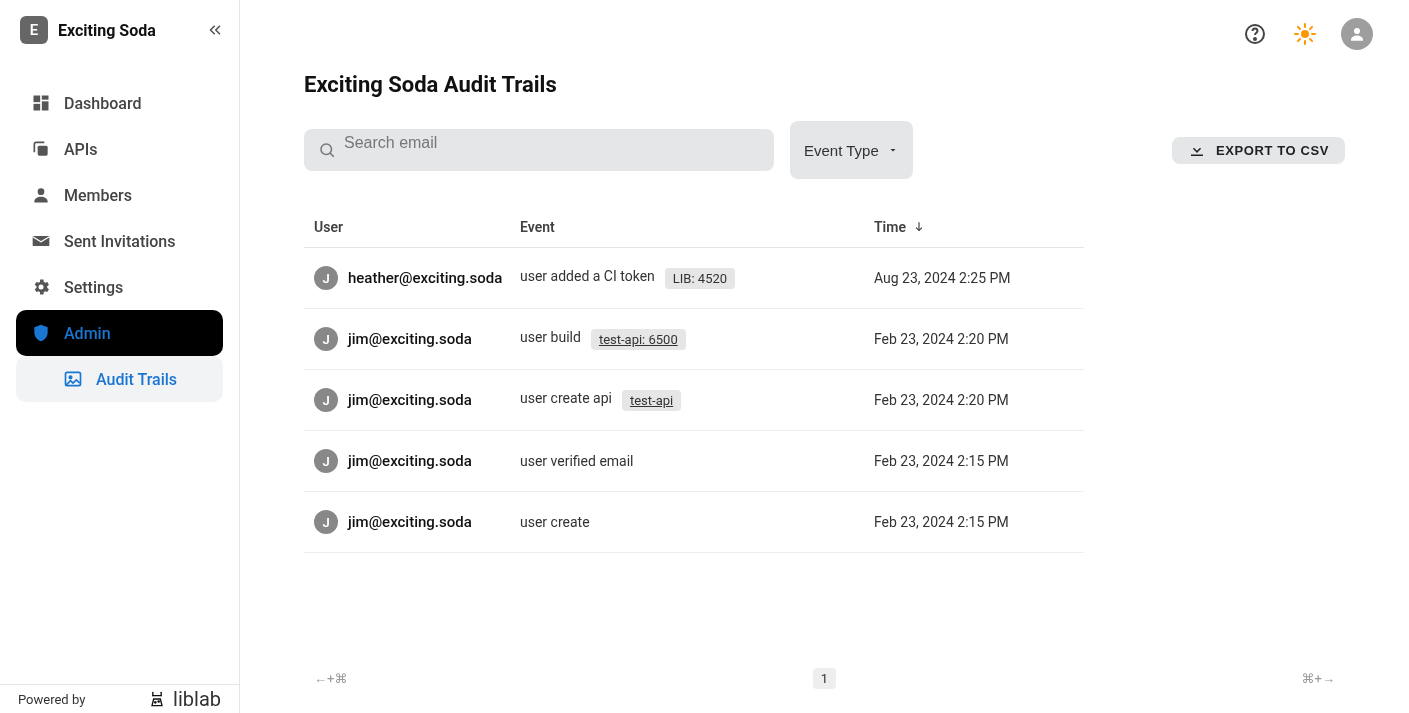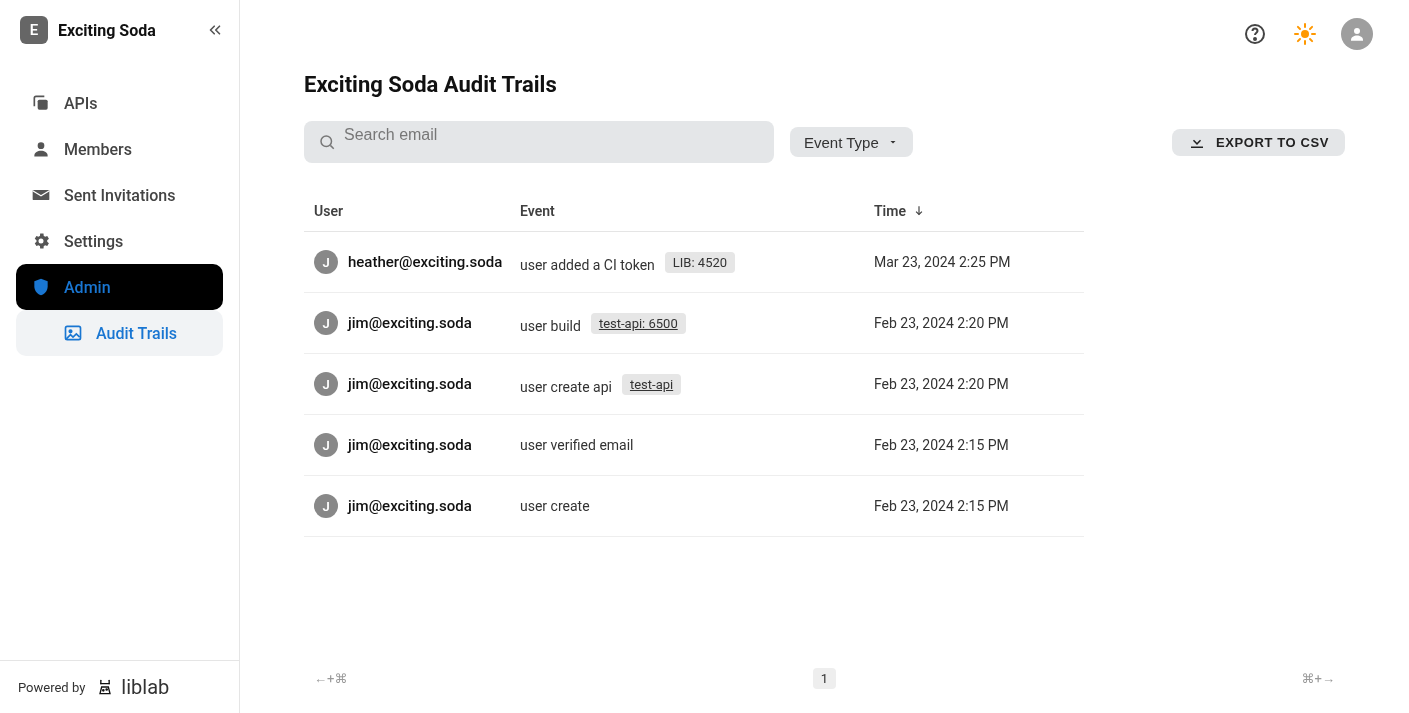--- a/index.html
+++ b/index.html
@@ -124,23 +124,24 @@
       height: 22px;
       display: flex;
       align-items: center;
       justify-content: center;
       color: #1976d2;
       flex-shrink: 0;
     }
 
     .sidebar-footer {
       border-top: 1px solid #e5e5e5;
-      padding: 14px 18px;
-      display: flex;
-      align-items: center;
+      padding: 2px 18px;
+      display: flex;
+      align-items: center;
+      justify-content: space-between;
       gap: 10px;
       font-size: 13px;
       color: #333;
     }
 
     .liblab-logo {
       display: flex;
       align-items: center;
       gap: 6px;
       font-weight: 400;
@@ -227,21 +228,21 @@
       border: none;
       border-radius: 8px;
       background: #e4e6e8;
       padding: 0 16px 15px 40px;
       font-size: 16px;
       color: #333;
     }
     .search-input::placeholder { color: #777; }
 
     .event-type-btn {
-      height: 30px;
+      height: 58px;
       border: none;
       border-radius: 8px;
       background: #e4e6e8;
       padding: 0 14px;
       font-size: 15px;
       color: #333;
       display: inline-flex;
       align-items: center;
       gap: 8px;
       cursor: pointer;
@@ -313,21 +314,21 @@
       display: flex;
       align-items: center;
       justify-content: center;
       font-size: 13px;
       font-weight: 600;
       flex-shrink: 0;
     }
 
     .event-cell {
       display: flex;
-      align-items: flex-end;
+      align-items: flex-start;
       gap: 10px;
       font-size: 14px;
       color: #333;
     }
 
     .tag {
       display: inline-flex;
       align-items: center;
       padding: 3px 8px;
       border-radius: 4px;
@@ -380,20 +381,31 @@
         <span class="icon">
           <svg width="18" height="18" viewBox="0 0 24 24" fill="none" stroke="currentColor" stroke-width="2.2" stroke-linecap="round" stroke-linejoin="round">
               <polyline points="11 17 6 12 11 7"></polyline>
               <polyline points="18 17 13 12 18 7"></polyline>
             </svg>
         </span>
       </div>
     </div>
 
     <nav class="nav">
+      <div class="nav-item">
+        <span class="icon">
+          <svg width="20" height="20" viewBox="0 0 24 24" fill="currentColor">
+              <rect x="3" y="3" width="8" height="8"></rect>
+              <rect x="13" y="3" width="8" height="5"></rect>
+              <rect x="13" y="10" width="8" height="11"></rect>
+              <rect x="3" y="13" width="8" height="8"></rect>
+            </svg>
+        </span>
+        <span>Dashboard</span>
+      </div>
 
       <div class="nav-item">
         <span class="icon">
           <svg width="20" height="20" viewBox="0 0 24 24" fill="currentColor">
               <rect x="8" y="8" width="12" height="12" rx="2"></rect>
               <path d="M4 16V6a2 2 0 0 1 2-2h10" fill="none" stroke="currentColor" stroke-width="2"></path>
             </svg>
         </span>
         <span>APIs</span>
       </div>
@@ -558,21 +570,21 @@
         <div id="tbody">
             <div class="trow">
               <div class="user-cell">
                 <div class="user-avatar">J</div>
                 <span>heather@exciting.soda</span>
               </div>
               <div class="event-cell">
                 <span>user added a CI token</span>
                 <span class="tag">LIB: 4520</span>
               </div>
-              <div class="time-cell">Mar 23, 2024 2:25 PM</div>
+              <div class="time-cell">Aug 23, 2024 2:25 PM</div>
             </div>
             <div class="trow">
               <div class="user-cell">
                 <div class="user-avatar">J</div>
                 <span>jim@exciting.soda</span>
               </div>
               <div class="event-cell">
                 <span>user build</span>
                 <span class="tag link">test-api: 6500</span>
               </div>

